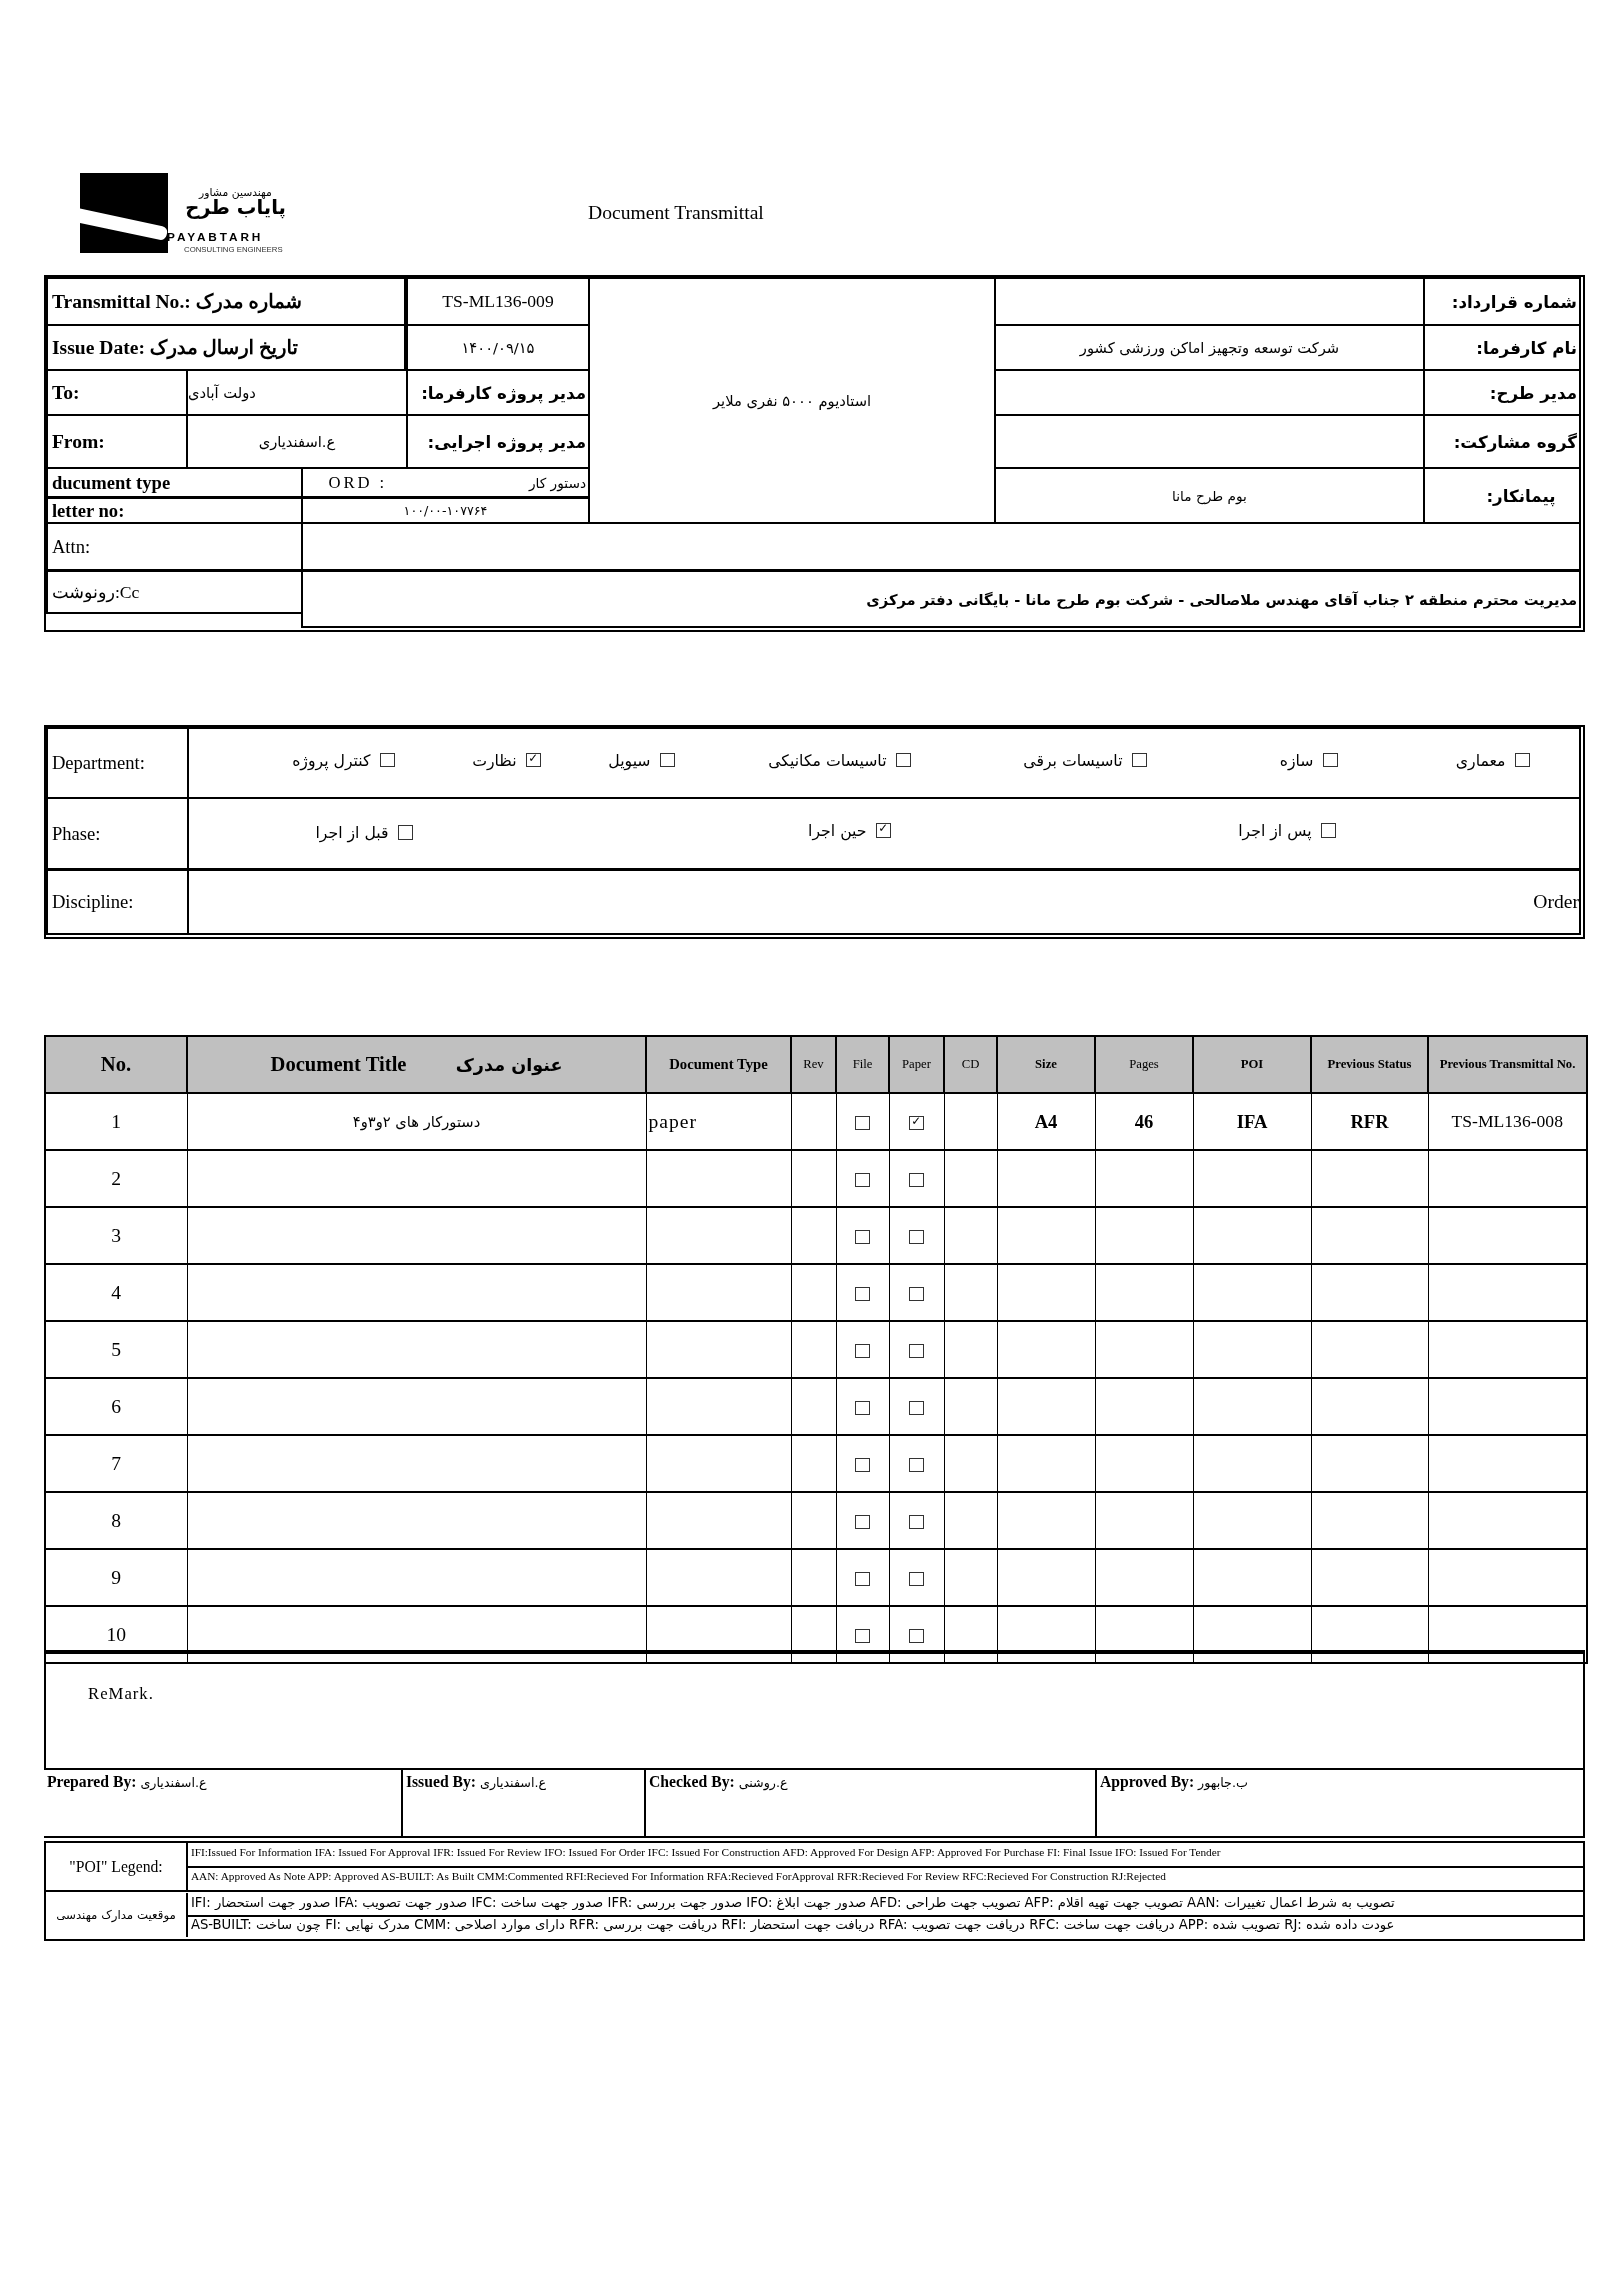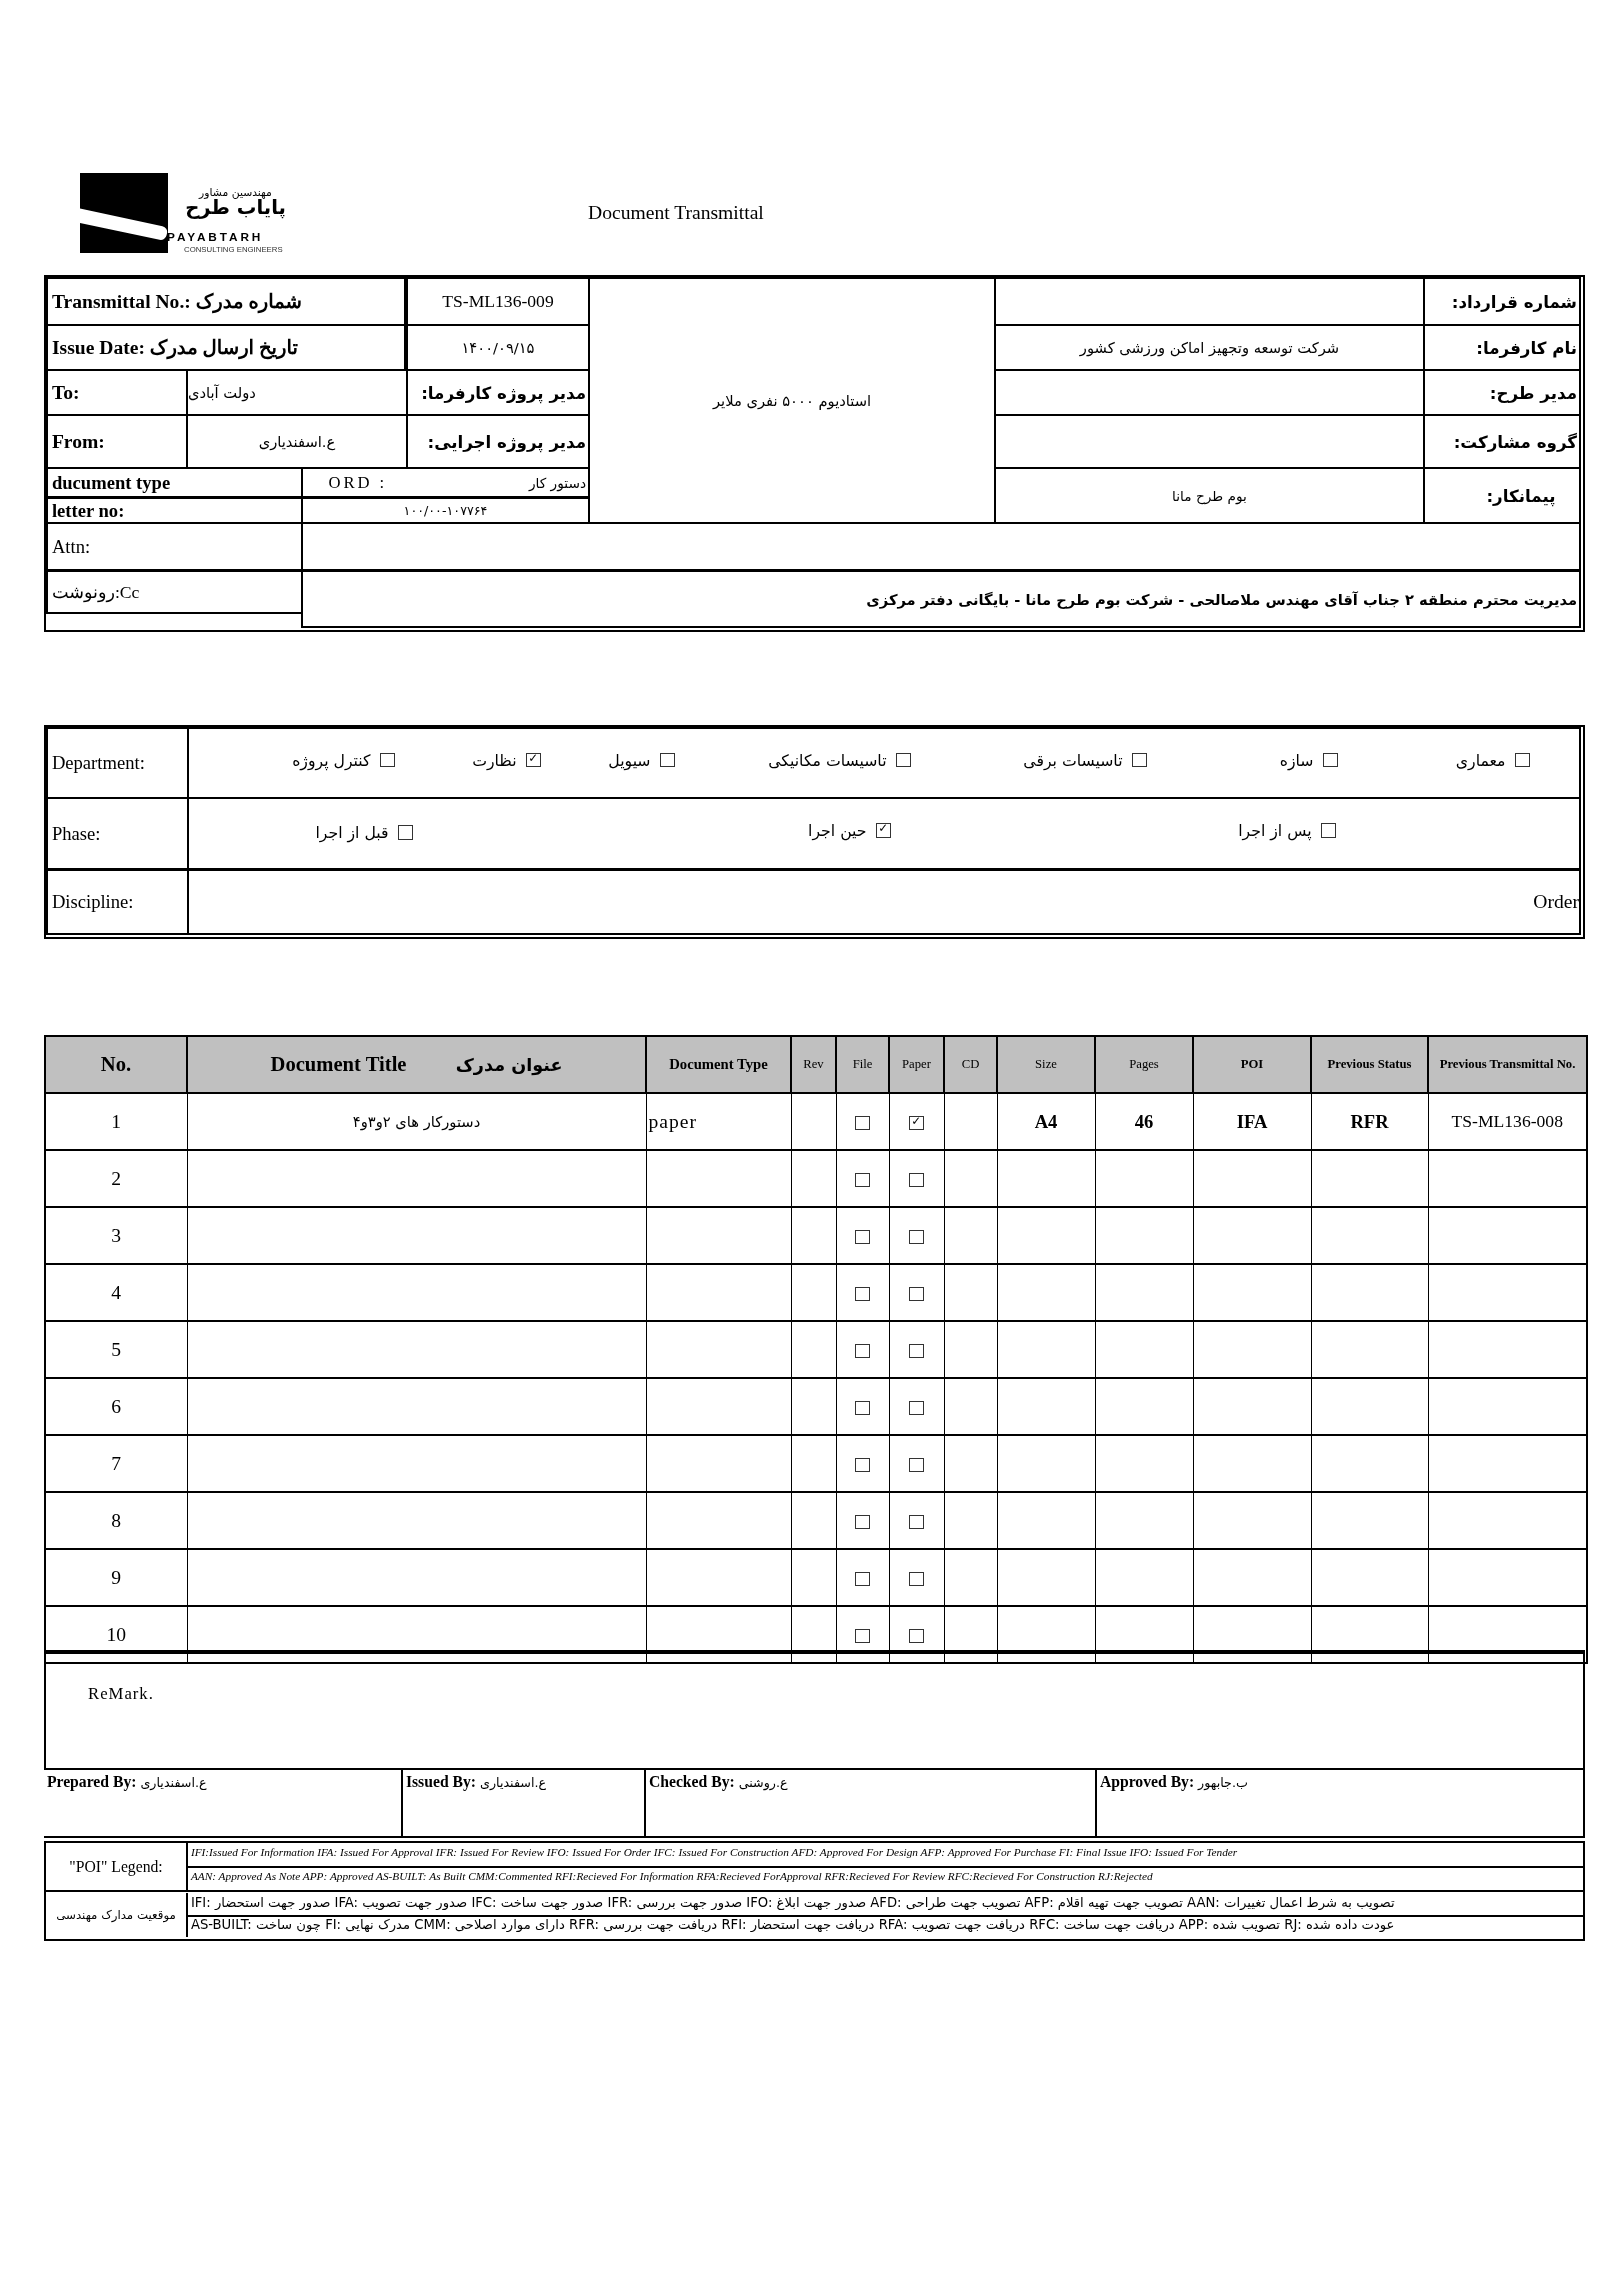--- a/index.html
+++ b/index.html
@@ -43,21 +43,21 @@
 
   
   #remark { left: 44px; top: 1650px; width: 1541px; height: 120px; border: 2.9px solid #000; border-top: 4.9px solid #000; }
   #remark-label { left: 88px; top: 1684px; font-size: 16.7px; letter-spacing: 1px; }
   #sign-row { left: 44px; top: 1769px; width: 1541px; height: 69px; }
   .sign { position: absolute; top: 0; height: 69px; border: 2px solid #000; border-top: none; padding: 3.9px 2.9px; font-size: 15.7px; }
   .sign b { font-weight: bold; }
 
   
   #legend { left: 44px; top: 1841px; width: 1541px; height: 100px; border: 2.9px solid #000; }
-  .leg-line { position: absolute; left: 142px; right: 12px; font-size: 11.3px; white-space: nowrap; overflow: hidden; padding-left: 2.9px; font-style: italic; }
+  .leg-line { position: absolute; left: 142px; right: 12px; font-size: 11.3px; white-space: nowrap; overflow: hidden; padding-left: 2.9px; }
   .leg-fa { position: absolute; left: 142px; right: 0; font-size: 13.2px; white-space: nowrap; overflow: hidden; padding-left: 2.9px; font-family: "DejaVu Sans", sans-serif; }
 </style>
 </head>
 <body>
 
 <div class="abs" id="logo-box">
     <div id="logo-stroke"></div>
   </div>
 <div class="abs fa" id="logo-fa-small">مهندسین مشاور</div>
 <div class="abs fa" id="logo-fa-big">پایاب طرح</div>
@@ -240,21 +240,21 @@
       <th class="big">
         <span>Document Title</span>
         <span style="display:inline-block;width:39px;"></span>
         <span class="fa" style="font-family:'DejaVu Sans',sans-serif;font-size:17.6px;">عنوان مدرک</span>
       </th>
       <th>Document Type</th>
       <th style="font-size:12.7px;font-weight:normal;">Rev</th>
       <th style="font-size:12.7px;font-weight:normal;">File</th>
       <th style="font-size:12.7px;font-weight:normal;">Paper</th>
       <th style="font-size:12.7px;font-weight:normal;">CD</th>
-      <th style="font-size:12.7px;font-weight:normal;">Size</th>
+      <th style="font-size:12.7px;font-weight:bold;">Size</th>
       <th style="font-size:12.7px;font-weight:normal;">Pages</th>
       <th style="font-size:12.7px;font-weight:bold;">POI</th>
       <th style="font-size:12.7px;">Previous Status</th>
       <th style="font-size:12.7px;">Previous Transmittal No.</th>
     </tr>
   </thead>
   <tbody id="docs-body">
       <tr>
         <td>1</td>
         <td class="fa" style="font-family: &quot;DejaVu Sans&quot;, sans-serif; font-size: 14.7px;">دستورکار های ۲و۳و۴</td>

